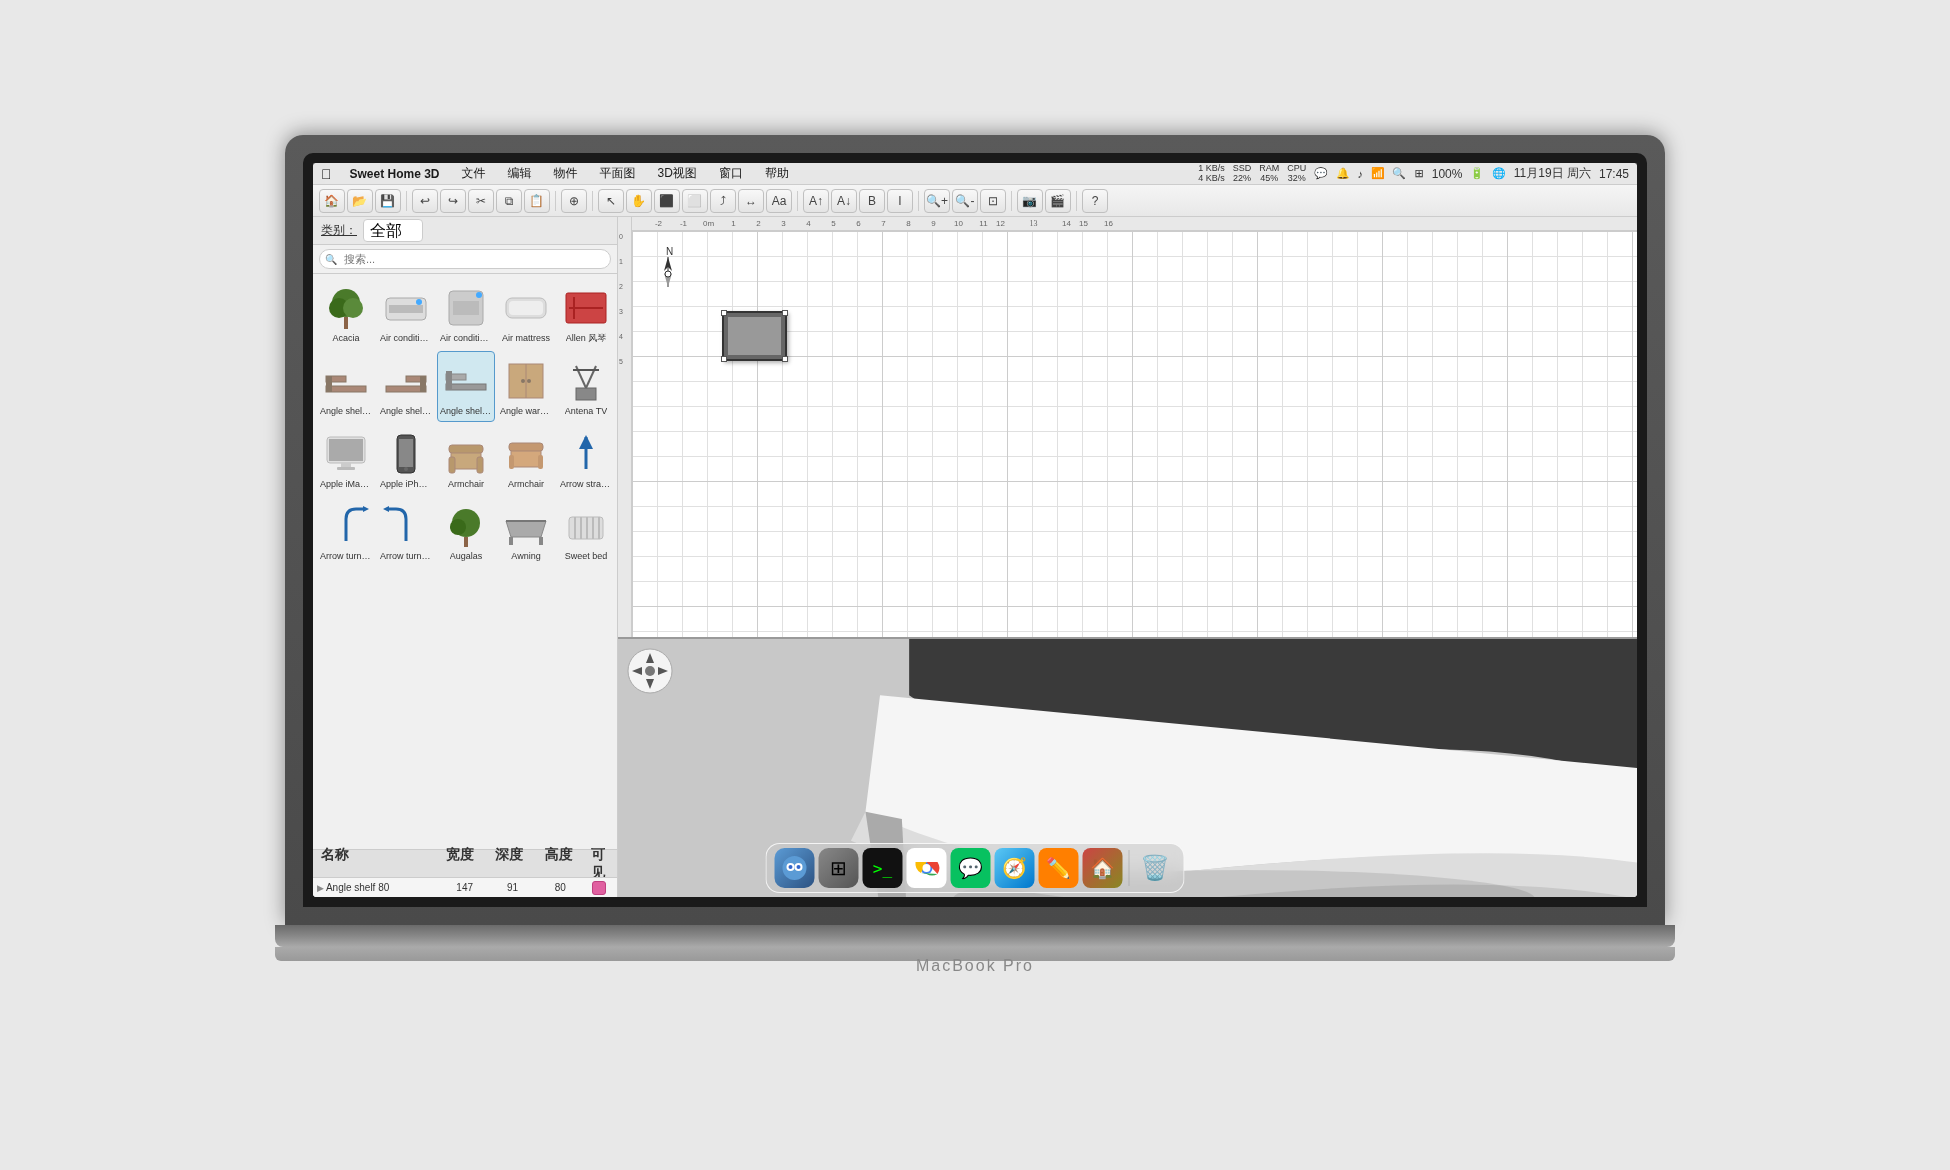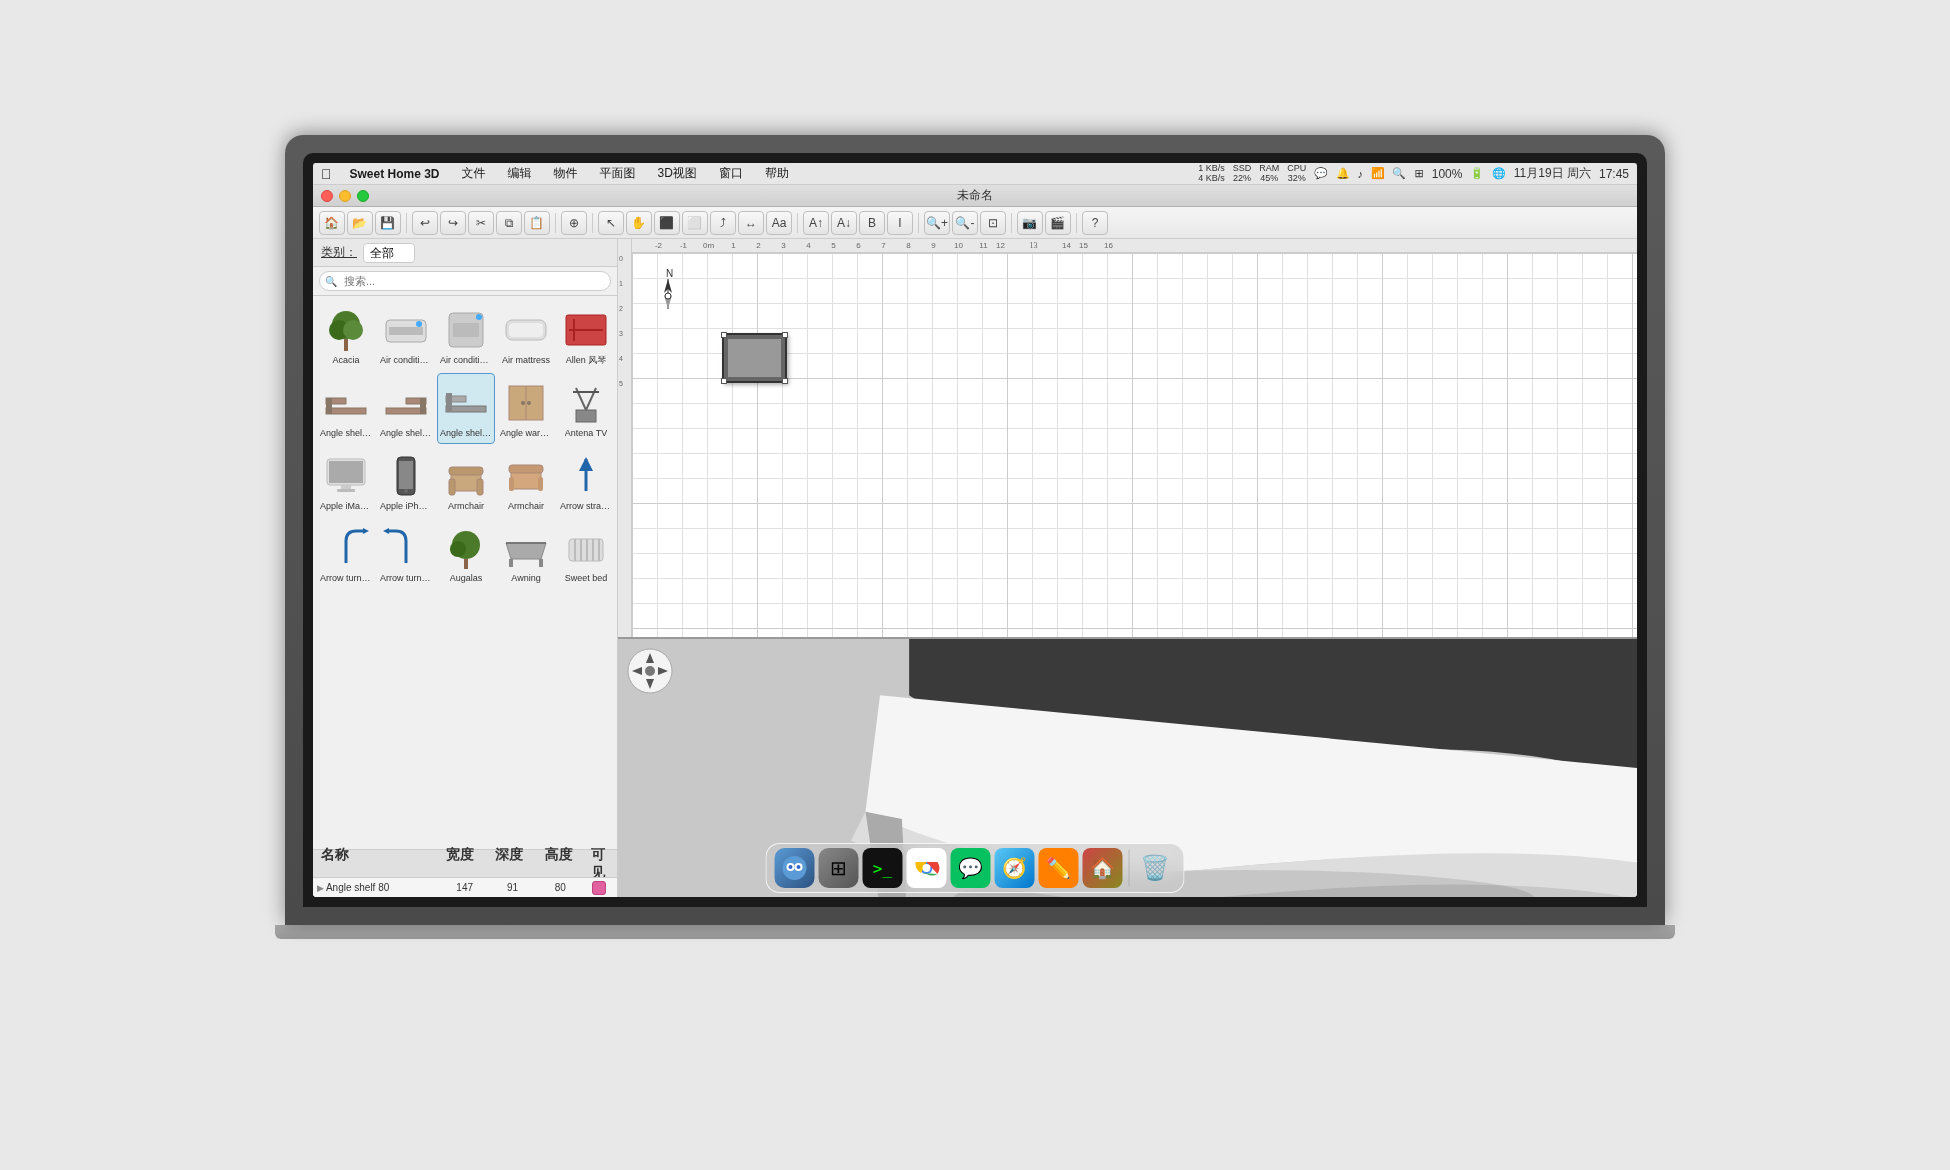--- a/index.html
+++ b/index.html
@@ -254,21 +254,21 @@
       gap: 6px;
       font-size: 12px;
     }
 
     .category-label { color: #333; font-weight: 500; text-decoration: underline; }
     .category-select {
       background: white;
       border: 1px solid #ccc;
       border-radius: 4px;
       padding: 2px 20px 2px 6px;
-      font-size: 12px;
+      font-size: 16px;
       appearance: none;
       cursor: pointer;
       position: relative;
     }
 
     .category-select-wrapper {
       position: relative;
       display: flex;
       align-items: center;
     }
@@ -621,28 +621,20 @@
             <span class="menubar-time">100%</span>
             <span>🔋</span>
             <span>🌐</span>
             <span class="menubar-time">11月19日 周六</span>
             <span class="menubar-time">17:45</span>
           </div>
         </div>
 
         <div class="app-window">
 
-          <div class="window-titlebar">
-            <div class="traffic-lights">
-              <div class="tl-btn tl-close"></div>
-              <div class="tl-btn tl-min"></div>
-              <div class="tl-btn tl-max"></div>
-            </div>
-            <span class="window-title">未命名</span>
-          </div>
 
           <div class="toolbar">
             <div class="tb-btn" title="Home">🏠</div>
             <div class="tb-btn" title="Open">📂</div>
             <div class="tb-btn" title="Save">💾</div>
             <div class="tb-separator"></div>
             <div class="tb-btn" title="Undo">↩</div>
             <div class="tb-btn" title="Redo">↪</div>
             <div class="tb-btn" title="Cut">✂</div>
             <div class="tb-btn" title="Copy">⧉</div>
@@ -1089,14 +1081,17 @@
           </div>
           <div class="dock-sep"></div>
           <div class="dock-icon" style="background:transparent;">
             <span style="font-size:24px;">🗑️</span>
           </div>
         </div>
 
       </div>
     </div>
   </div>
+  <div class="macbook-bottom">
+    <span class="macbook-label">MacBook Pro</span>
+  </div>
   <div class="macbook-base"></div>
 </div>
 
 </body></html>

